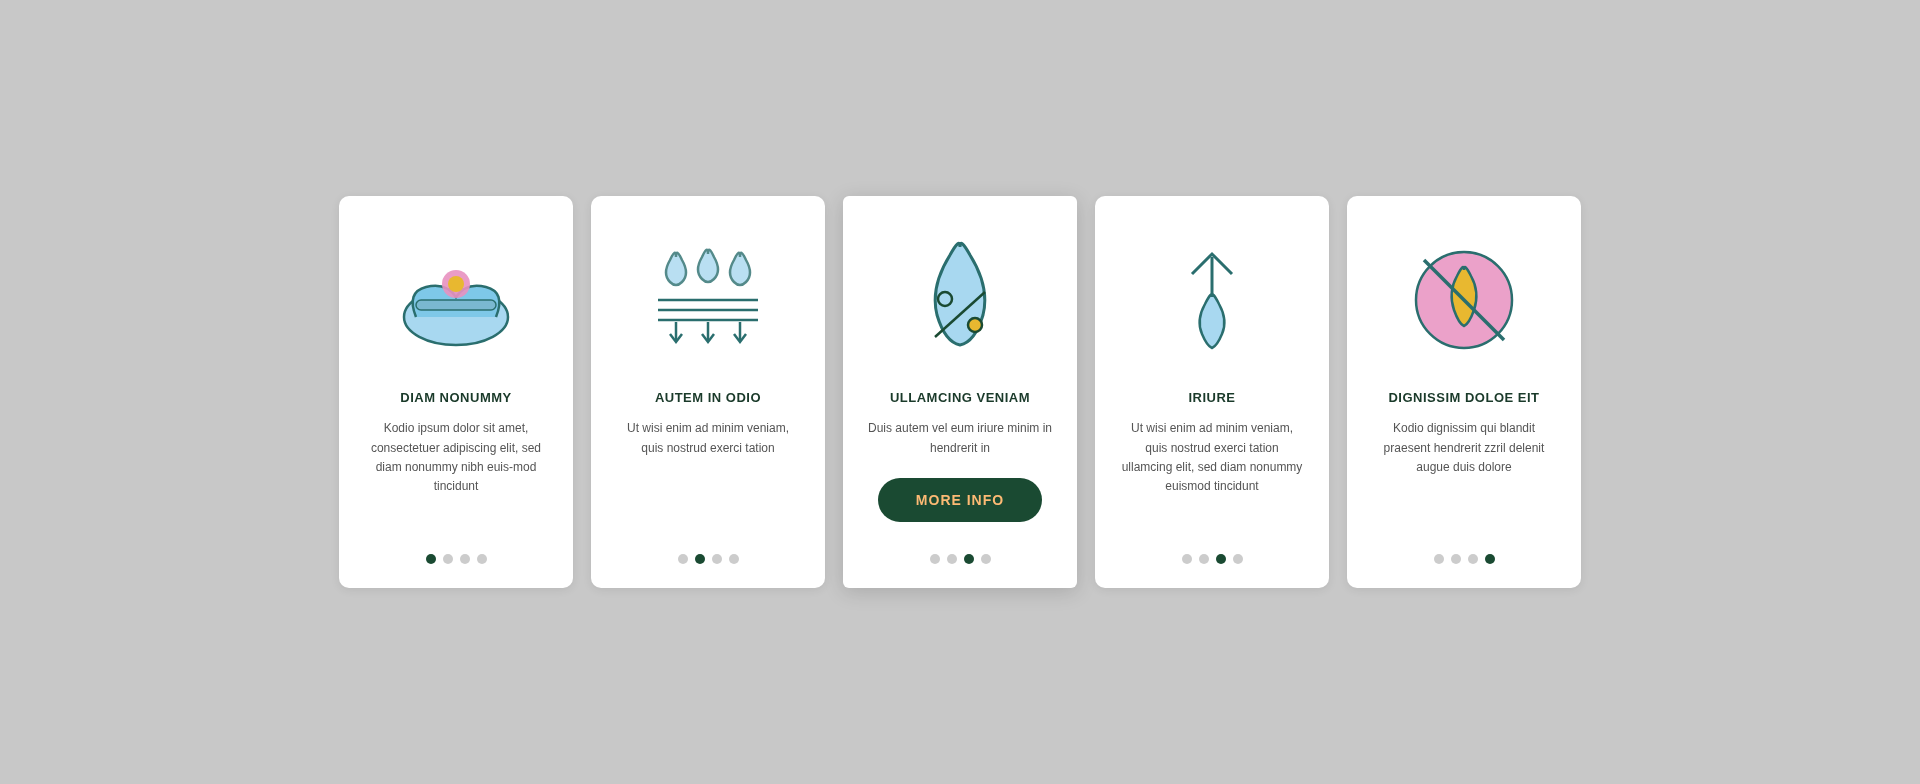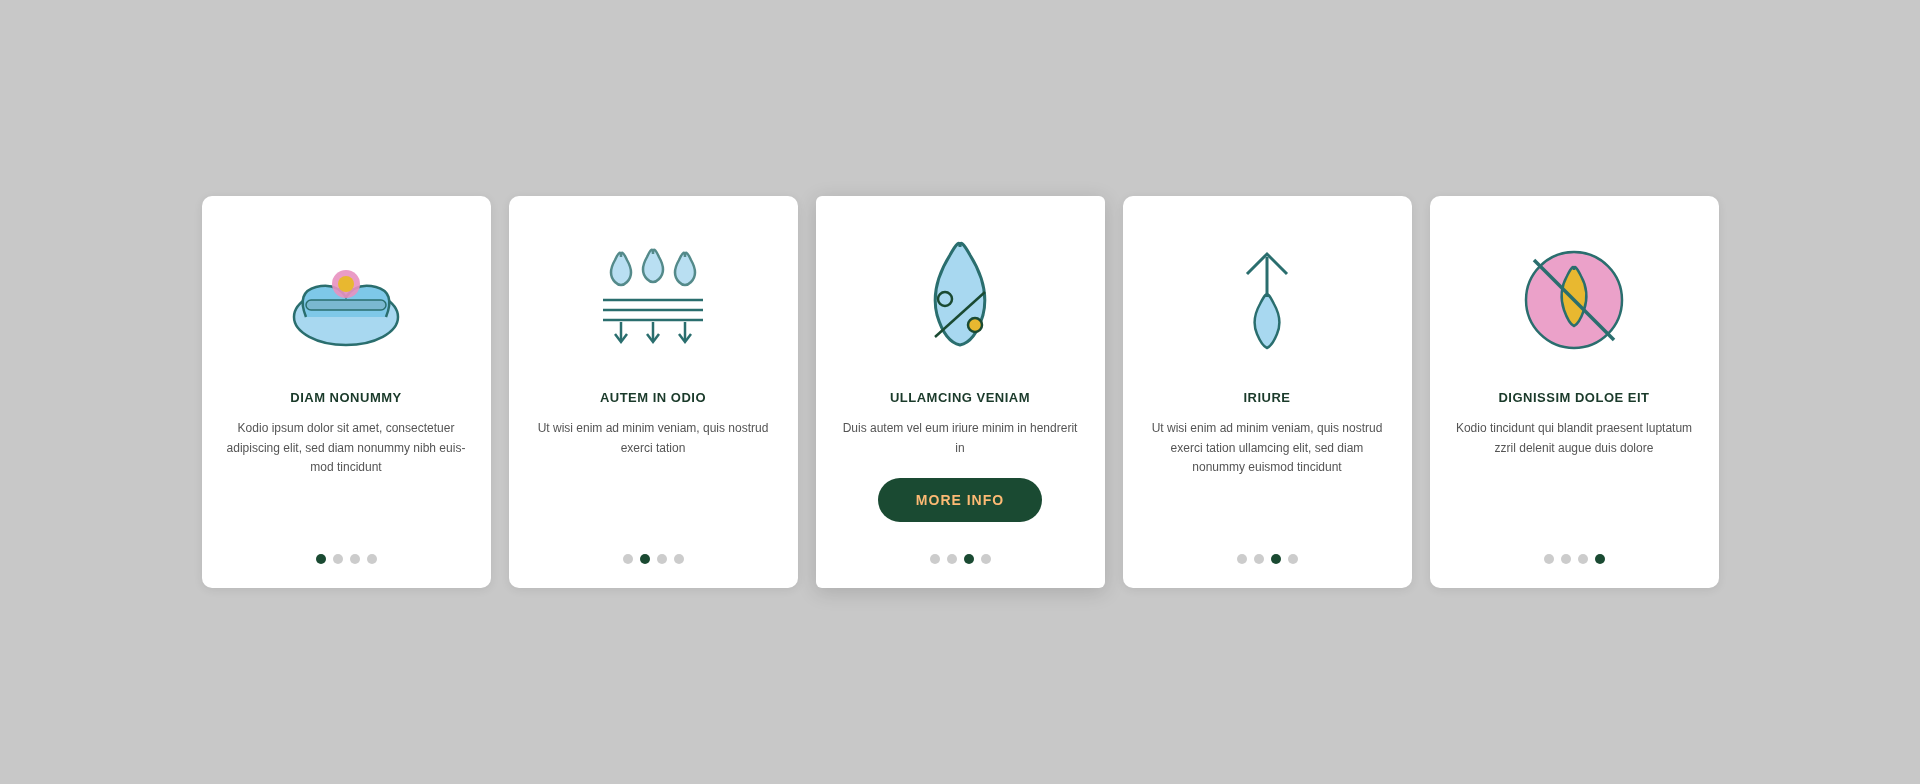--- a/index.html
+++ b/index.html
@@ -14,21 +14,21 @@
     }
     .cards-container {
       display: flex;
       gap: 18px;
       padding: 40px 60px;
       align-items: stretch;
     }
     .card {
       background: #ffffff;
       border-radius: 10px;
-      width: 289px;
+      width: 234px;
       display: flex;
       flex-direction: column;
       align-items: center;
       padding: 36px 24px 24px 24px;
       box-shadow: 0 2px 10px rgba(0,0,0,0.08);
     }
     .card.active {
       box-shadow: 0 4px 20px rgba(0,0,0,0.15);
       border-radius: 6px;
     }
@@ -209,21 +209,21 @@
         <circle cx="60" cy="58" r="48" fill="#e891c0" opacity="0.85"></circle>
 
         <path d="M60 28 Q60 20 53 34 Q44 50 50 68 Q55 82 60 84 Q65 82 70 68 Q76 50 67 34 Q60 20 60 28Z" fill="#e8b830" stroke="#2a6e6e" stroke-width="2.5"></path>
 
         <line x1="20" y1="18" x2="100" y2="98" stroke="#2a6e6e" stroke-width="3.5"></line>
 
         <circle cx="60" cy="58" r="48" fill="none" stroke="#2a6e6e" stroke-width="2.5"></circle>
       </svg>
     </div>
     <div class="card-title">DIGNISSIM DOLOE EIT</div>
-    <div class="card-text">Kodio tincidunt qui blandit praesent luptatum zzril delenit augue duis dolore</div>
+    <div class="card-text">Kodio dignissim qui blandit praesent hendrerit zzril delenit augue duis dolore</div>
     <div class="dots">
       <div class="dot"></div>
       <div class="dot"></div>
       <div class="dot"></div>
       <div class="dot active"></div>
     </div>
   </div>
 
 </div>
 

